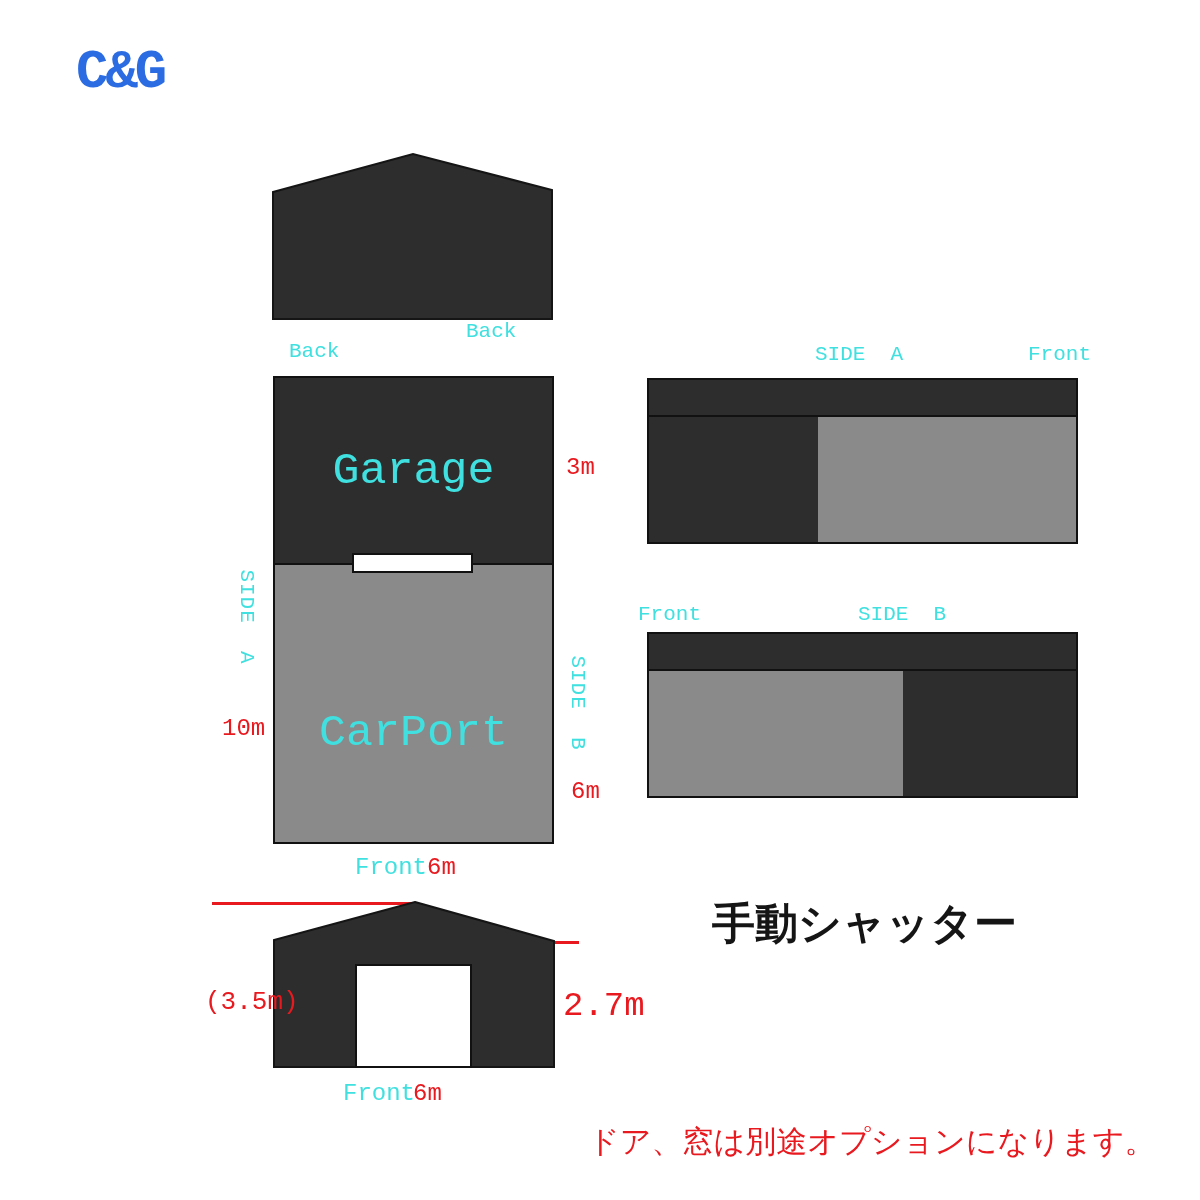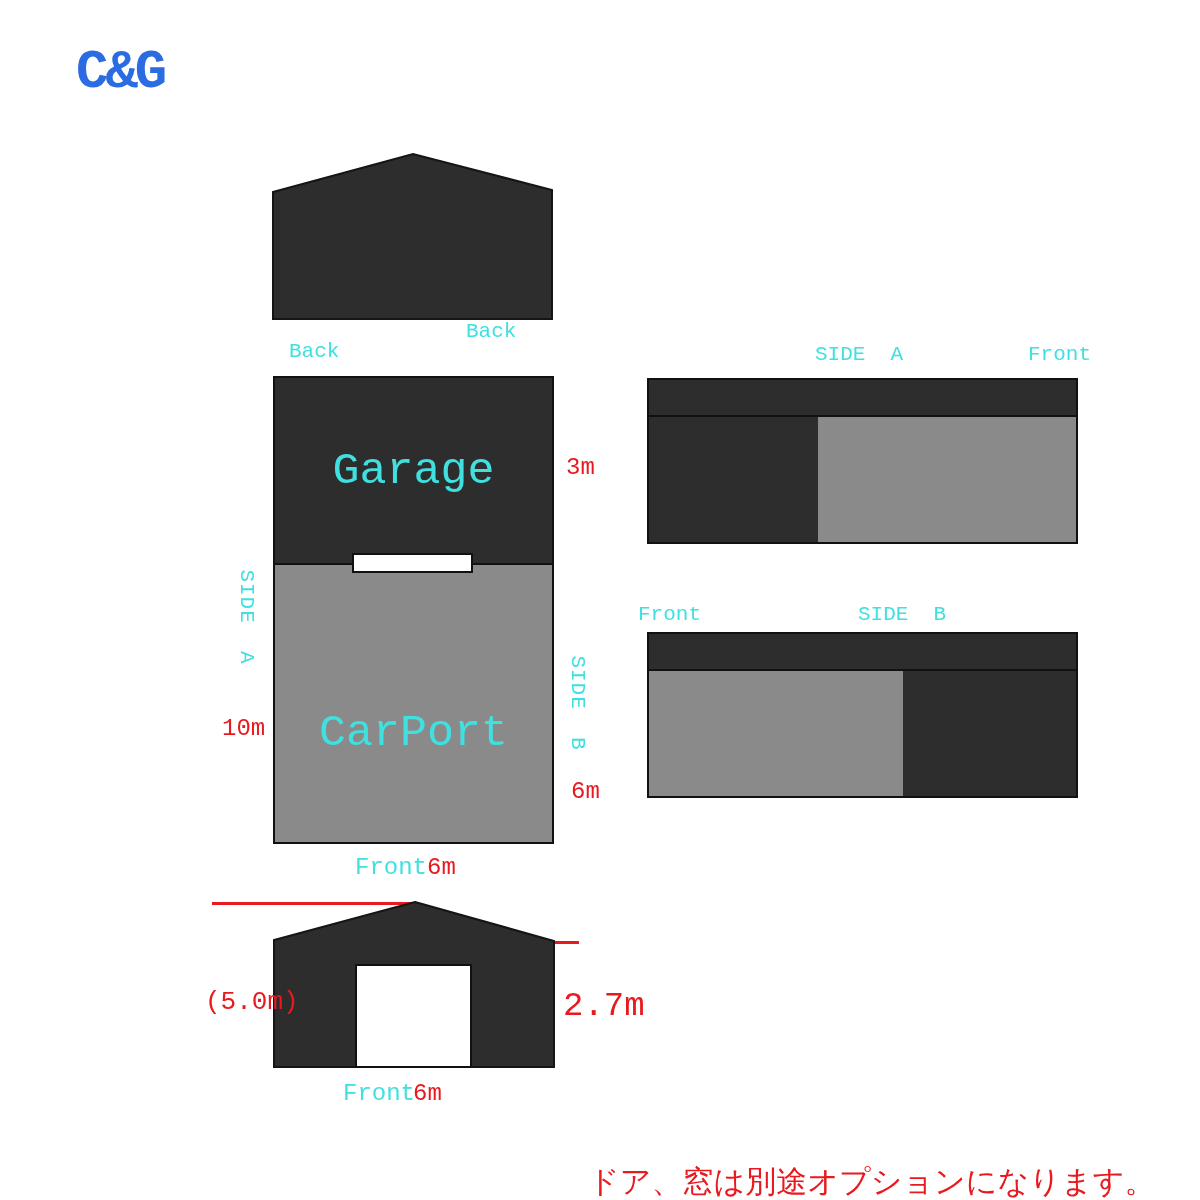--- a/index.html
+++ b/index.html
@@ -36,21 +36,21 @@
   .sideview{
     width:431px;height:166px;border:2px solid #111;box-sizing:border-box;
     display:flex;flex-direction:column;
   }
   .sideview .roof{height:35px;background:#2d2d2d;border-bottom:2px solid #111;}
   .sideview .body{flex:1;display:flex;}
   .seg-dark{background:#2d2d2d;}
   .seg-gray{background:#8a8a8a;}
   .redline{background:#e8191f;height:3px;}
   .note-bold{font-weight:800;color:#151515;line-height:1;}
-  .footnote{font-size:31px;line-height:1;margin-top:40px;}
+  .footnote{font-size:31px;line-height:1;}
 </style>
 </head>
 <body>
 
 <div id="canvas">
 
   <div class="abs logo">C&amp;G</div>
 
   <svg class="abs" style="left:272px;top:152px;" width="282" height="169" viewBox="0 0 282 169">
     <polygon points="1,40 141,2 280,38 280,167 1,167" fill="#2d2d2d" stroke="#151515" stroke-width="2"></polygon>
@@ -98,21 +98,22 @@
   </div>
 
   <div class="abs redline" style="left:212px;top:902px;width:202px;"></div>
   <div class="abs redline" style="left:554px;top:941px;width:25px;"></div>
 
   <svg class="abs" style="left:273px;top:901px;" width="282" height="168" viewBox="0 0 282 168">
     <polygon points="142,1 281,40 281,166 1,166 1,39" fill="#2d2d2d" stroke="#151515" stroke-width="2"></polygon>
     <rect x="83" y="64" width="115" height="102" fill="#ffffff" stroke="#111111" stroke-width="2"></rect>
   </svg>
 
-  <div class="abs red" style="left:205px;top:989px;font-size:26px;line-height:1;">(5.0m)</div>
+  <div class="abs red" style="left:205px;top:989px;font-size:26px;line-height:1;">(3.5m)</div>
   <div class="abs red" style="left:563px;top:989px;font-size:34px;line-height:1;">2.7m</div>
   <div class="abs dim cyan" style="left:343px;top:1082px;">Front</div>
   <div class="abs dim red" style="left:413px;top:1082px;">6m</div>
 
+  <div class="abs note-bold" style="left:712px;top:905px;font-size:43px;">手動シャッター</div>
 
   <div class="abs footnote red" style="left:588px;top:1128px;">ドア、窓は別途オプションになります。</div>
 
 </div>
 
 </body></html>

